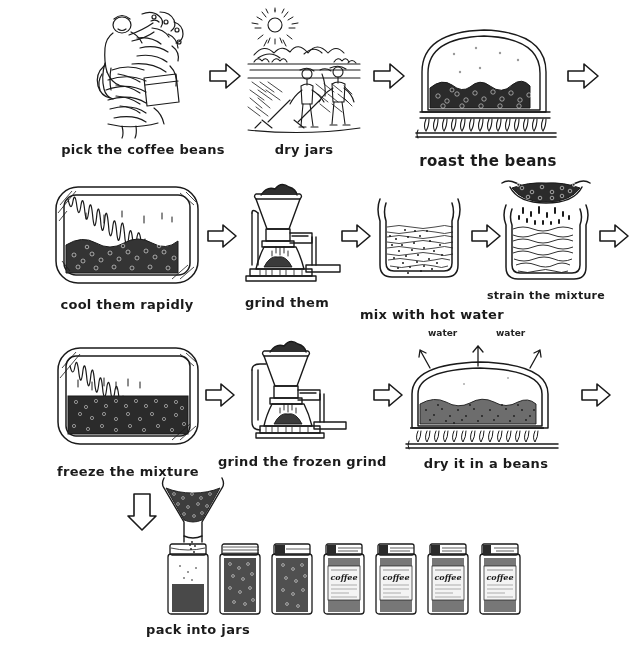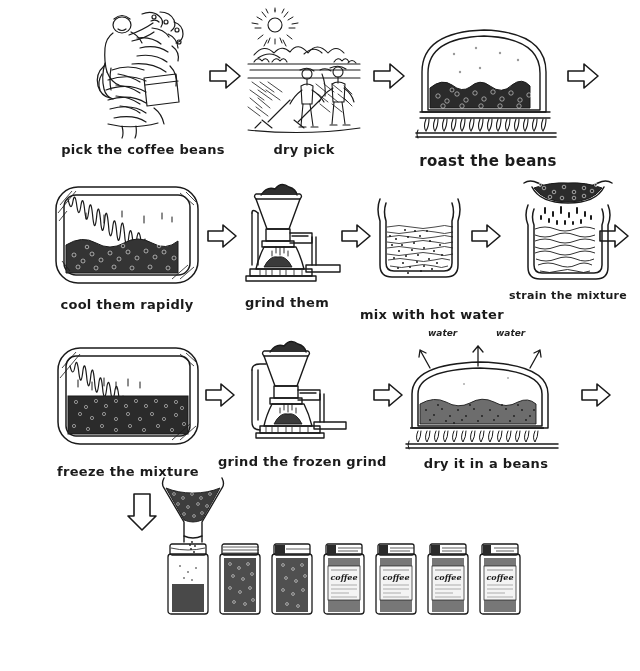--- a/index.html
+++ b/index.html
@@ -25,21 +25,20 @@
     color:#1b1b1b;
     white-space:nowrap;
     position:absolute;
   }
   .caption.big{font-size:15px;}
   .arrow{position:absolute;}
   .tiny-label{
     position:absolute;
     font-size:9px;
     font-weight:600;
-    font-style:italic;
     color:#222;
     white-space:nowrap;
   }
   svg{overflow:visible;}
 </style>
 </head>
 <body>
 
 <div class="diagram">
 
@@ -202,21 +201,21 @@
 
           <path d="M76 92 l-22 22"></path>
           <path d="M50 112 l10 8"></path>
 
           <path d="M76 62 q6 -3 11 1"></path>
           <path d="M78 66 q4 10 3 22"></path>
 
           <path d="M4 122 q56 6 112 -2"></path>
         </g>
       </svg>
-      <div class="caption" style="left:-8px;top:134px;width:136px;">dry pick</div>
+      <div class="caption" style="left:-8px;top:134px;width:136px;">dry jars</div>
     </div>
 
     <svg class="arrow" style="left:372px;top:62px;" width="34" height="28" viewBox="0 0 34 28">
       <path d="M2 9 h16 v-7 l14 12 l-14 12 v-7 h-16 z" fill="none" stroke="#1a1a1a" stroke-width="1.6" stroke-linejoin="round"></path>
     </svg>
 
     <div class="cell" style="left:414px;top:20px;width:148px;height:120px;">
       <svg class="art" width="148" height="120" viewBox="0 0 148 120">
         <g fill="none" stroke="#1a1a1a" stroke-width="1.4" stroke-linecap="round" stroke-linejoin="round">
 
@@ -460,21 +459,21 @@
             <circle cx="18" cy="43" r="1"></circle>
         </g>
       </svg>
       <div class="caption" style="left:-12px;top:114px;width:120px;font-size:13px;">mix with hot water</div>
     </div>
 
     <svg class="arrow" style="left:470px;top:48px;" width="32" height="26" viewBox="0 0 32 26">
       <path d="M2 8 h15 v-6 l13 11 l-13 11 v-6 h-15 z" fill="none" stroke="#1a1a1a" stroke-width="1.6" stroke-linejoin="round"></path>
     </svg>
 
-    <div class="cell" style="left:518px;top:0px;width:100px;height:112px;">
+    <div class="cell" style="left:496px;top:0px;width:100px;height:112px;">
       <svg class="art" width="100" height="112" viewBox="0 0 100 112">
 
         <g fill="none" stroke="#1a1a1a" stroke-width="1.5" stroke-linejoin="round" stroke-linecap="round">
           <path d="M6 8 q6 -4 14 0 q14 8 30 8 q16 0 30 -8 q8 -4 14 0"></path>
           <path d="M14 12 q8 16 36 16 q28 0 36 -16"></path>
         </g>
         <path d="M16 13 q10 14 34 14 q24 0 34 -14 q-16 -6 -34 -5 q-18 -1 -34 5 z" fill="#2b2b2b" stroke="#1a1a1a" stroke-width="1"></path>
         <g fill="none" stroke="#ffffff" stroke-width="0.7" opacity="0.8">
           <circle cx="26" cy="13" r="1.8"></circle>
             <circle cx="36" cy="17" r="1.8"></circle>
@@ -917,15 +916,16 @@
           <g stroke="#666" stroke-width="0.5" fill="none">
             <path d="M7 41 h26"></path>
               <path d="M7 45 h26"></path>
               <path d="M7 49 h18"></path>
               <path d="M7 53 h26"></path>
           </g>
         </g>
       </svg>
     </div>
 
+    <div class="caption" style="left:118px;top:142px;width:160px;">pack into jars</div>
   </div>
 
 </div>
 
 </body></html>

